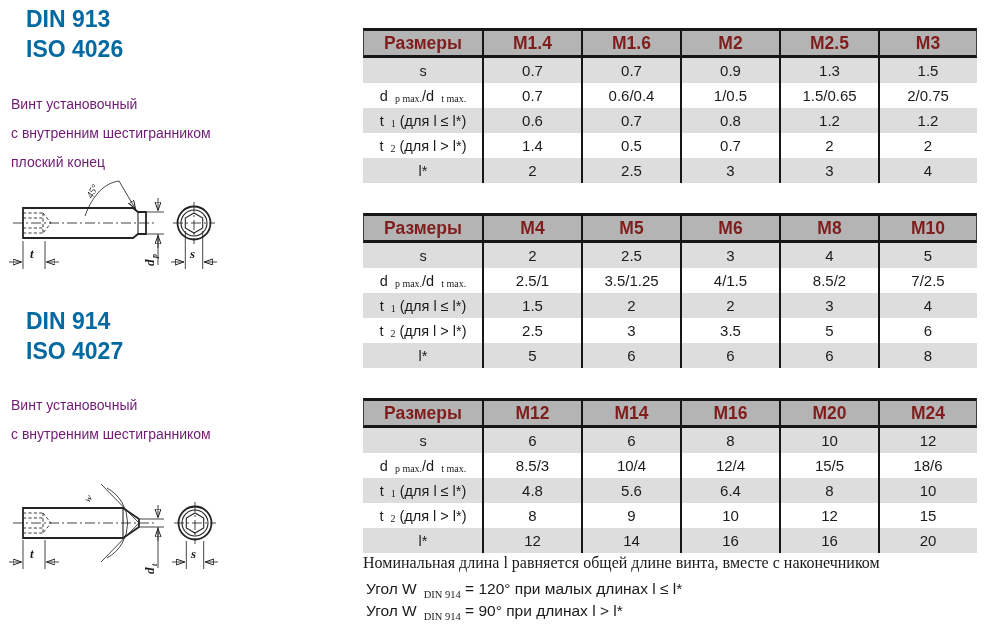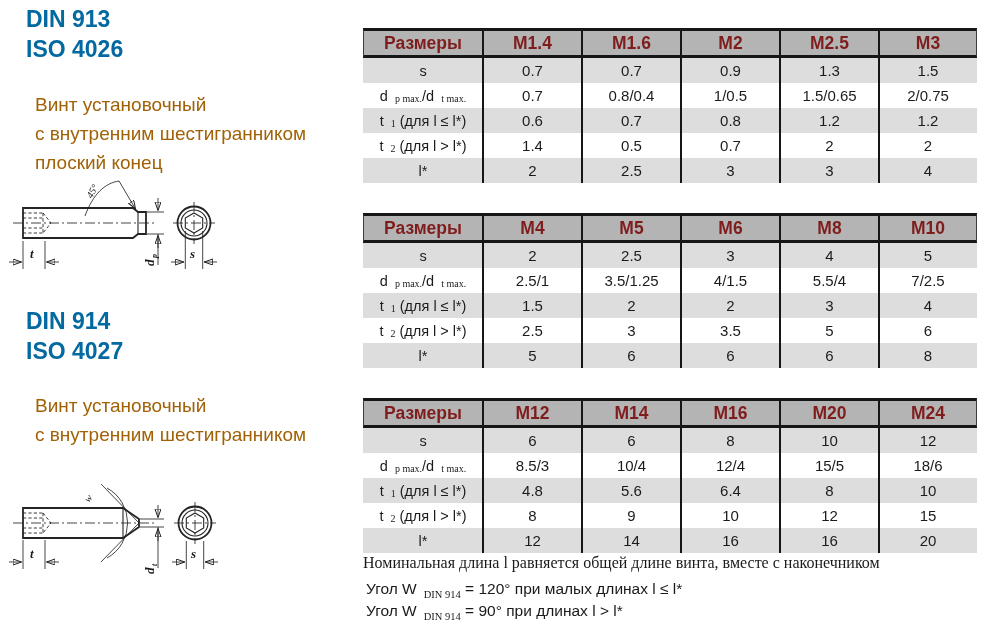--- a/index.html
+++ b/index.html
@@ -7,21 +7,21 @@
     --alt-bg:#dddddd;
     --border:#161616;
     --text:#1b1b1b;
   }
   html,body{margin:0;padding:0;background:#ffffff;}
   #page{
     position:relative;width:984px;height:628px;background:#ffffff;overflow:hidden;
     font-family:"Liberation Sans","DejaVu Sans",sans-serif;color:#1b1b1b;
   }
   .std{position:absolute;left:11px;font-size:23px;font-weight:700;line-height:30px;color:#0369a1;margin-left:15px;}
-  .desc{position:absolute;left:11px;font-size:19px;line-height:29px;color:#a16207;margin-left:24px;}
+  .desc{position:absolute;left:11px;font-size:14px;line-height:29px;color:#701a75;}
   .draw{position:absolute;}
   .draw line,.draw path,.draw circle,.draw polygon{stroke:#242424;fill:none;}
   .thin line,.thin path{stroke-width:0.85px;}
   .med line,.med path,.med circle,.med polygon{stroke-width:1.1px;}
   .med .body{stroke-width:1.8px;}
   .cl{stroke-dasharray:10 3 2 3;stroke-width:0.8px;}
   .dash line,.dash path{stroke-width:0.9px;stroke-dasharray:3.2 2.2;}
   .dim{font-family:"Liberation Serif","DejaVu Serif",serif;font-style:italic;font-weight:700;font-size:13px;fill:#1c1c1c;stroke:none;}
   .sub2{font-size:8px;}
   .ang{font-family:"Liberation Serif","DejaVu Serif",serif;font-style:italic;font-size:10px;fill:#1c1c1c;stroke:none;}
@@ -183,21 +183,21 @@
         <div class="td lbl"><span>s</span></div>
         <div class="td val">0.7</div>
         <div class="td val">0.7</div>
         <div class="td val">0.9</div>
         <div class="td val">1.3</div>
         <div class="td val">1.5</div>
       </div>
       <div class="trow data">
         <div class="td lbl"><span>d</span><span class="sb">p max.</span><span>/d</span><span class="sb">t max.</span></div>
         <div class="td val">0.7</div>
-        <div class="td val">0.8/0.4</div>
+        <div class="td val">0.6/0.4</div>
         <div class="td val">1/0.5</div>
         <div class="td val">1.5/0.65</div>
         <div class="td val">2/0.75</div>
       </div>
       <div class="trow data alt">
         <div class="td lbl"><span>t</span><span class="sb">1</span><span> (для l ≤ l*)</span></div>
         <div class="td val">0.6</div>
         <div class="td val">0.7</div>
         <div class="td val">0.8</div>
         <div class="td val">1.2</div>
@@ -235,21 +235,21 @@
         <div class="td val">2.5</div>
         <div class="td val">3</div>
         <div class="td val">4</div>
         <div class="td val">5</div>
       </div>
       <div class="trow data">
         <div class="td lbl"><span>d</span><span class="sb">p max.</span><span>/d</span><span class="sb">t max.</span></div>
         <div class="td val">2.5/1</div>
         <div class="td val">3.5/1.25</div>
         <div class="td val">4/1.5</div>
-        <div class="td val">5.5/4</div>
+        <div class="td val">8.5/2</div>
         <div class="td val">7/2.5</div>
       </div>
       <div class="trow data alt">
         <div class="td lbl"><span>t</span><span class="sb">1</span><span> (для l ≤ l*)</span></div>
         <div class="td val">1.5</div>
         <div class="td val">2</div>
         <div class="td val">2</div>
         <div class="td val">3</div>
         <div class="td val">4</div>
       </div>

